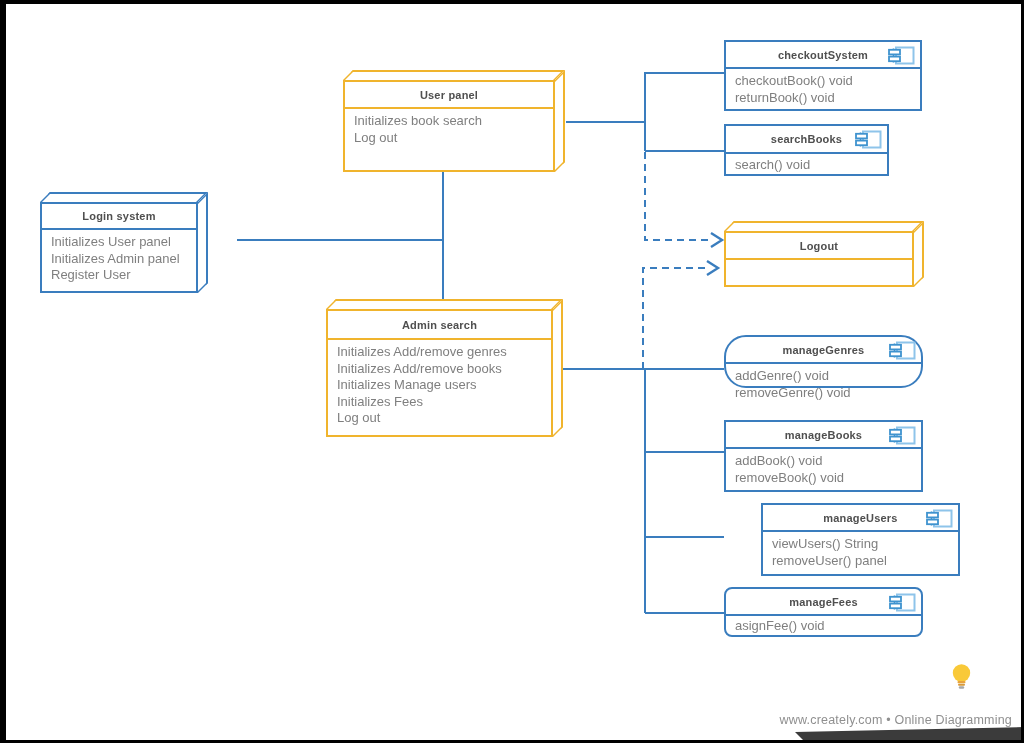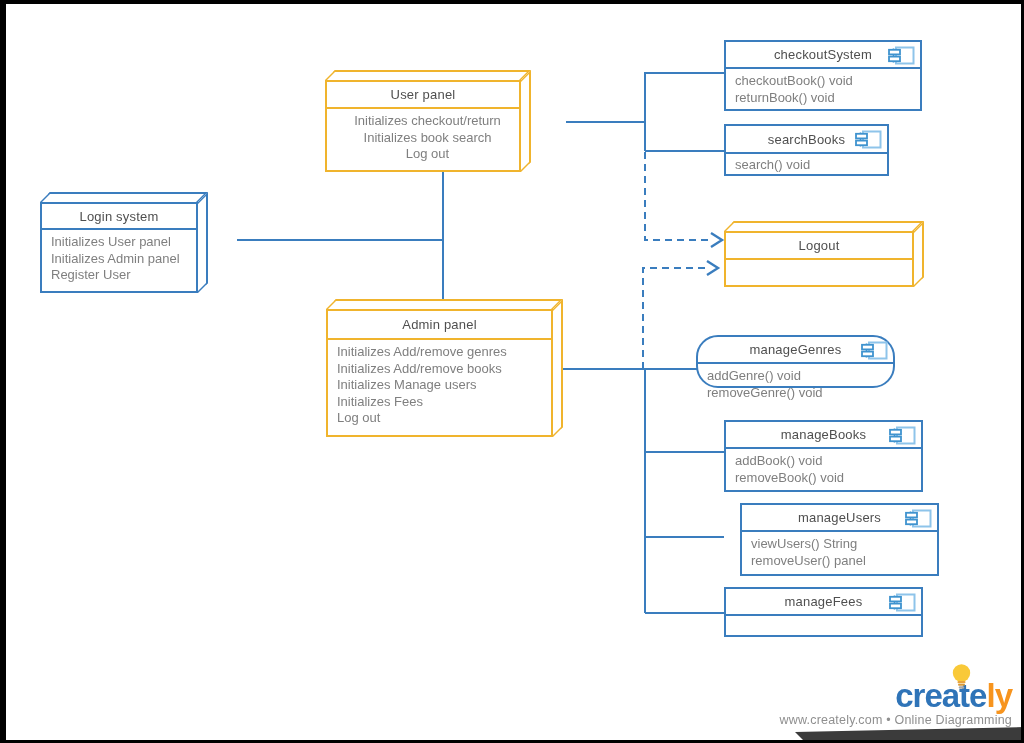--- a/index.html
+++ b/index.html
@@ -26,21 +26,21 @@
     position:absolute; right:-10px; top:0; width:10px; height:100%;
     background:#fff; border:2px solid var(--c); border-left:none;
     transform:skewY(-45deg); transform-origin:0 0; box-sizing:border-box;
   }
   .cube-front {
     position:absolute; inset:0; background:#fff; border:2px solid var(--c);
     box-sizing:border-box;
   }
   .box-title {
     height:25px; display:flex; align-items:center; justify-content:center;
-    font-size:13px; font-weight:normal; color:var(--title_text);
+    font-size:11px; font-weight:bold; color:var(--title_text);
     border-bottom:2px solid var(--c); letter-spacing:0.2px;
   }
   .box-body {
     padding:4px 0 0 9px; font-size:13px; color:var(--body_text);
     line-height:16.5px; white-space:nowrap;
   }
 
   
   .comp {
     position:absolute; z-index:2; background:#fff; border:2px solid var(--blue);
@@ -98,38 +98,37 @@
     <div class="cube-front">
       <div class="box-title" style="height:24px">Login system</div>
       <div class="box-body">
         <div>Initializes User panel</div>
         <div>Initializes Admin panel</div>
         <div>Register User</div>
       </div>
     </div>
   </div>
 
-  <div class="cube yellow" style="left:325px;top:80px;width:196px;height:92px;text-align:center;">
+  <div class="cube yellow" style="left:343px;top:80px;width:212px;height:92px;">
     <div class="cube-top"></div>
     <div class="cube-right"></div>
     <div class="cube-front">
       <div class="box-title">User panel</div>
       <div class="box-body">
-        <div>Initializes checkout/return</div>
         <div>Initializes book search</div>
         <div>Log out</div>
       </div>
     </div>
   </div>
 
   <div class="cube yellow" style="left:326px;top:309px;width:227px;height:128px;">
     <div class="cube-top"></div>
     <div class="cube-right"></div>
     <div class="cube-front">
-      <div class="box-title" style="height:27px">Admin panel</div>
+      <div class="box-title" style="height:27px">Admin search</div>
       <div class="box-body">
         <div>Initializes Add/remove genres</div>
         <div>Initializes Add/remove books</div>
         <div>Initializes Manage users</div>
         <div>Initializes Fees</div>
         <div>Log out</div>
       </div>
     </div>
   </div>
 
@@ -161,21 +160,21 @@
       <rect x="8" y="1.5" width="17.5" height="16" fill="#fff" style="stroke:var(--icon_outer)" stroke-width="2"></rect>
       <line x1="5.5" y1="2.5" x2="5.5" y2="16.5" style="stroke:var(--icon_inner)" stroke-width="1.6"></line>
       <rect x="1" y="3.8" width="11" height="4.6" fill="#fff" style="stroke:var(--icon_inner)" stroke-width="1.8"></rect>
       <rect x="1" y="10.6" width="11" height="4.6" fill="#fff" style="stroke:var(--icon_inner)" stroke-width="1.8"></rect>
     </svg>
     <div class="box-body" style="padding-top:3px">
       <div>search() void</div>
     </div>
   </div>
 
-  <div class="comp" style="left:696px;top:335px;width:199px;height:53px;border-radius:22px;">
+  <div class="comp" style="left:724px;top:335px;width:199px;height:53px;border-radius:22px;">
     <div class="box-title">manageGenres</div>
     <svg class="comp-icon" viewBox="0 0 27 19">
       <rect x="8" y="1.5" width="17.5" height="16" fill="#fff" style="stroke:var(--icon_outer)" stroke-width="2"></rect>
       <line x1="5.5" y1="2.5" x2="5.5" y2="16.5" style="stroke:var(--icon_inner)" stroke-width="1.6"></line>
       <rect x="1" y="3.8" width="11" height="4.6" fill="#fff" style="stroke:var(--icon_inner)" stroke-width="1.8"></rect>
       <rect x="1" y="10.6" width="11" height="4.6" fill="#fff" style="stroke:var(--icon_inner)" stroke-width="1.8"></rect>
     </svg>
     <div class="box-body">
       <div>addGenre() void</div>
       <div>removeGenre() void</div>
@@ -189,51 +188,51 @@
       <line x1="5.5" y1="2.5" x2="5.5" y2="16.5" style="stroke:var(--icon_inner)" stroke-width="1.6"></line>
       <rect x="1" y="3.8" width="11" height="4.6" fill="#fff" style="stroke:var(--icon_inner)" stroke-width="1.8"></rect>
       <rect x="1" y="10.6" width="11" height="4.6" fill="#fff" style="stroke:var(--icon_inner)" stroke-width="1.8"></rect>
     </svg>
     <div class="box-body">
       <div>addBook() void</div>
       <div>removeBook() void</div>
     </div>
   </div>
 
-  <div class="comp" style="left:740px;top:503px;width:199px;height:73px;">
+  <div class="comp" style="left:761px;top:503px;width:199px;height:73px;">
     <div class="box-title">manageUsers</div>
     <svg class="comp-icon" viewBox="0 0 27 19">
       <rect x="8" y="1.5" width="17.5" height="16" fill="#fff" style="stroke:var(--icon_outer)" stroke-width="2"></rect>
       <line x1="5.5" y1="2.5" x2="5.5" y2="16.5" style="stroke:var(--icon_inner)" stroke-width="1.6"></line>
       <rect x="1" y="3.8" width="11" height="4.6" fill="#fff" style="stroke:var(--icon_inner)" stroke-width="1.8"></rect>
       <rect x="1" y="10.6" width="11" height="4.6" fill="#fff" style="stroke:var(--icon_inner)" stroke-width="1.8"></rect>
     </svg>
     <div class="box-body">
       <div>viewUsers() String</div>
       <div>removeUser() panel</div>
     </div>
   </div>
 
-  <div class="comp" style="left:724px;top:587px;width:199px;height:50px;">
+  <div class="comp" style="left:724px;top:587px;width:199px;height:50px;border-radius:8px;">
     <div class="box-title">manageFees</div>
     <svg class="comp-icon" viewBox="0 0 27 19">
       <rect x="8" y="1.5" width="17.5" height="16" fill="#fff" style="stroke:var(--icon_outer)" stroke-width="2"></rect>
       <line x1="5.5" y1="2.5" x2="5.5" y2="16.5" style="stroke:var(--icon_inner)" stroke-width="1.6"></line>
       <rect x="1" y="3.8" width="11" height="4.6" fill="#fff" style="stroke:var(--icon_inner)" stroke-width="1.8"></rect>
       <rect x="1" y="10.6" width="11" height="4.6" fill="#fff" style="stroke:var(--icon_inner)" stroke-width="1.8"></rect>
     </svg>
+    <div class="box-body" style="padding-top:2px">
+      <div>asignFee() void</div>
+    </div>
   </div>
 
   <svg class="bulb" width="21" height="28" viewBox="0 0 21 28">
     <circle cx="10.5" cy="10" r="8.7" style="fill:var(--bulb_yellow)"></circle>
     <rect x="6.5" y="18" width="8" height="2.2" rx="1" fill="#e8a33d"></rect>
     <rect x="7" y="20.8" width="7" height="2" rx="1" fill="#d89a3a"></rect>
     <rect x="7.8" y="23.2" width="5.4" height="2.6" rx="1.2" fill="#a8a8a8"></rect>
   </svg>
 
-  <div class="brand">
-    <span class="b1">create</span><span class="b2">ly</span>
-  </div>
 
   <div class="tagline">www.creately.com • Online Diagramming</div>
 
   <div id="frame"></div>
 </div>
 
 </body></html>

